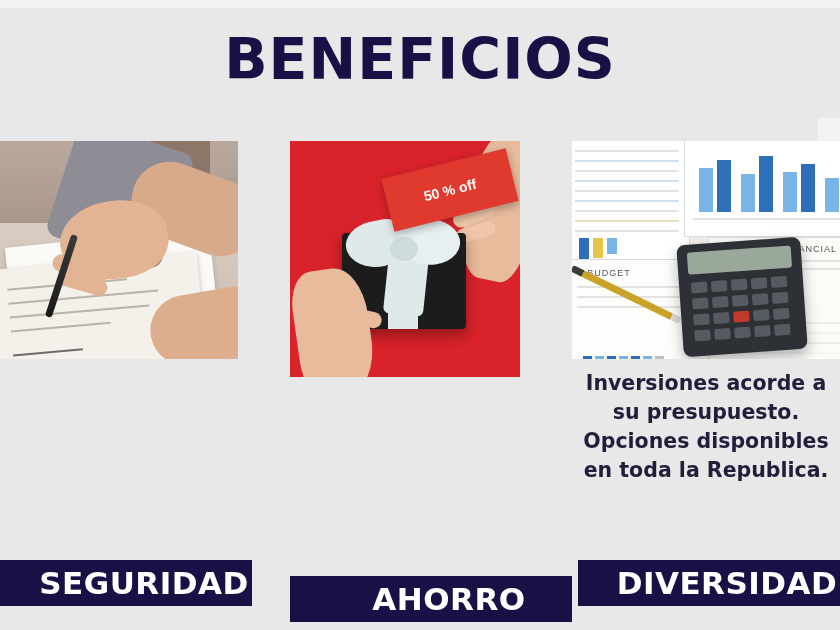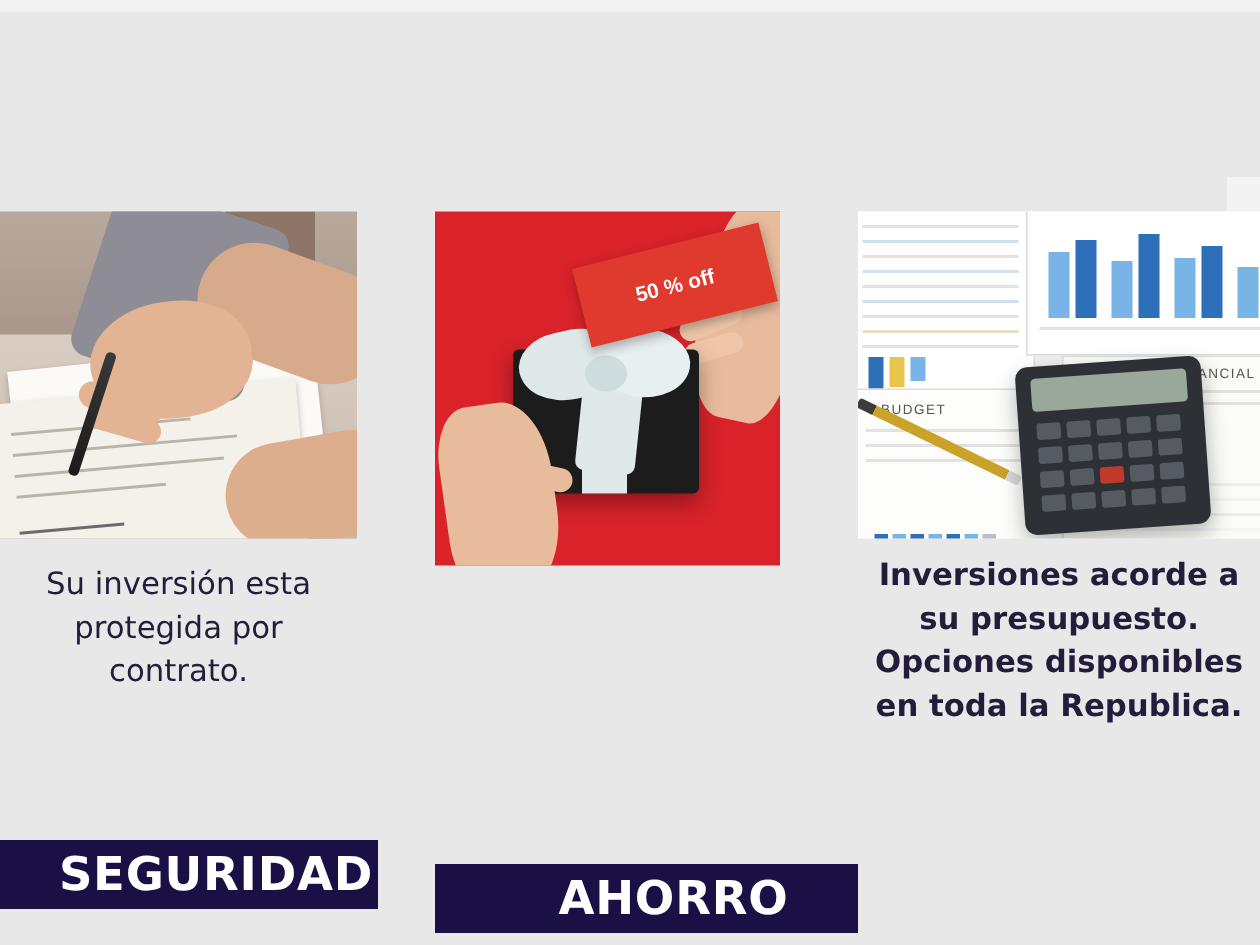--- a/index.html
+++ b/index.html
@@ -227,20 +227,21 @@
   .ph3 .gray { background: #b9bfc4; }
 </style>
 </head>
 <body>
 
 <div id="slide">
 
   <div class="band-top"></div>
   <div class="right-strip"></div>
 
+  <div class="title">BENEFICIOS</div>
 
   <div class="col c1">
     <div class="photo p1 ph1">
       <div class="wall"></div>
       <div class="wallpanel"></div>
       <div class="desk"></div>
       <div class="paper2"></div>
       <div class="paper">
         <div class="line" style="left:18px; top:20px; width:120px;"></div>
         <div class="line" style="left:18px; top:34px; width:150px;"></div>
@@ -250,21 +251,20 @@
       </div>
       <div class="clip"></div>
       <div class="sleeve"></div>
       <div class="arm"></div>
       <div class="hand"></div>
       <div class="finger" style="left:52px; top:118px; width:58px; height:18px; transform:rotate(14deg);"></div>
       <div class="finger" style="left:58px; top:134px; width:50px; height:16px; transform:rotate(16deg);"></div>
       <div class="pen"></div>
       <div class="hand2"></div>
     </div>
-    <div class="caption">Su inversión esta protegida por contrato.</div>
   </div>
 
   <div class="col c2">
     <div class="photo p2 ph2">
       <div class="handTop"></div>
       <div class="fingerT" style="left:162px; top:66px; width:44px; height:15px; transform:rotate(-22deg);"></div>
       <div class="fingerT" style="left:166px; top:84px; width:40px; height:14px; transform:rotate(-16deg);"></div>
       <div class="box"></div>
       <div class="ribbonv"></div>
       <div class="tail"></div>
@@ -353,14 +353,15 @@
         <div class="key" style="left:52px; top:86px;"></div>
         <div class="key" style="left:72px; top:86px;"></div>
         <div class="key" style="left:92px; top:86px;"></div>
       </div>
     </div>
     <div class="caption">Inversiones acorde a su presupuesto. Opciones disponibles en toda la Republica.</div>
   </div>
 
   <div class="label l1">SEGURIDAD</div>
   <div class="label l2">AHORRO</div>
+  <div class="label l3">DIVERSIDAD</div>
 
 </div>
 
 </body></html>

